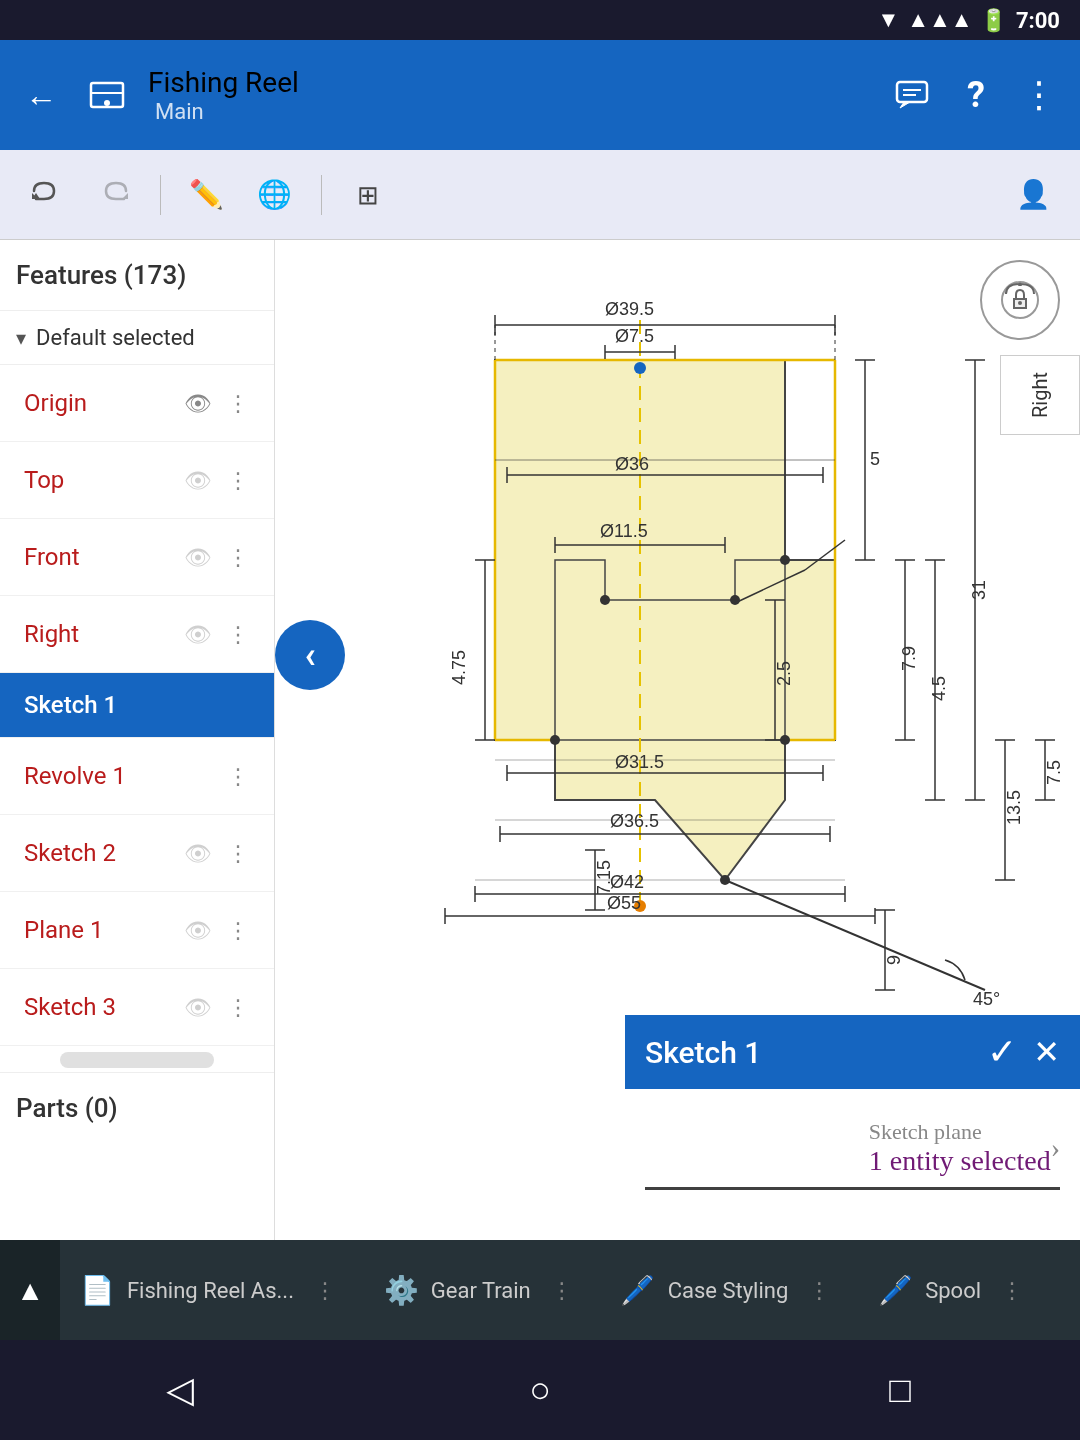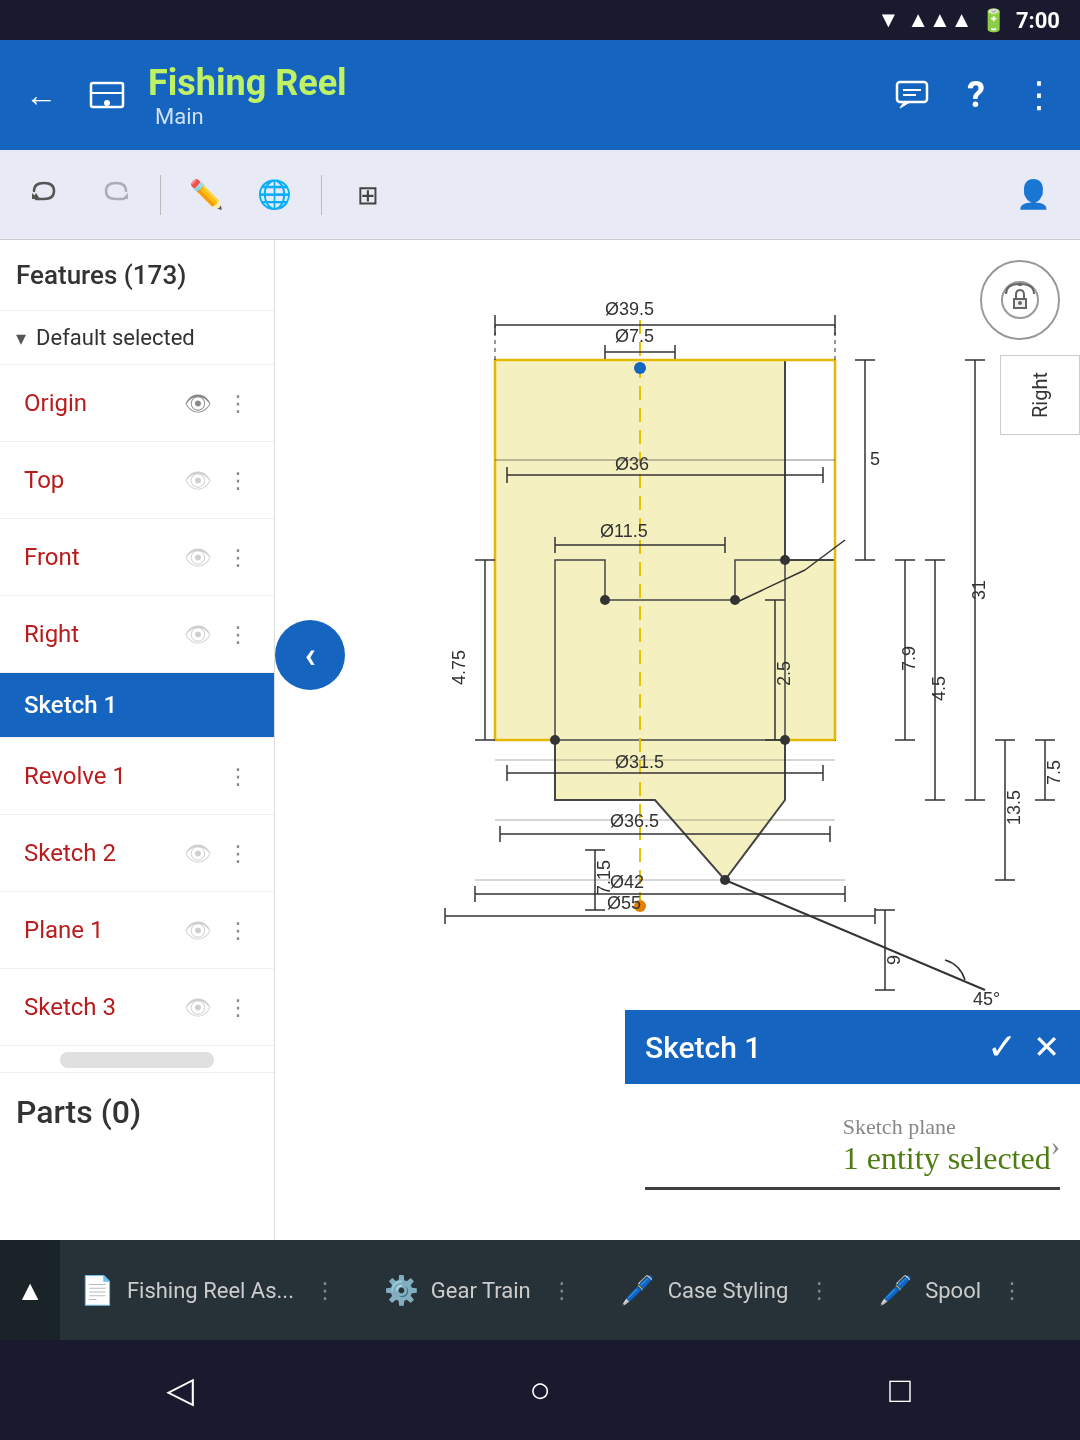--- a/index.html
+++ b/index.html
@@ -16,21 +16,21 @@
 
     
     .app-bar {
       width: 1080px; height: 110px; background: #1565c0;
       display: flex; align-items: center; padding: 0 16px; gap: 16px;
     }
     .app-bar-back { color: white; font-size: 32px; cursor: pointer; width: 50px; text-align: center; }
     .app-bar-icon { width: 50px; height: 50px; display: flex; align-items: center; justify-content: center; }
     .app-bar-icon svg { width: 40px; height: 40px; fill: white; }
     .app-bar-title-group { flex: 1; }
-    .app-bar-title { color: #bef264; font-size: 36px; font-weight: 700; }
+    .app-bar-title { color: #000000; font-size: 28px; font-weight: 400; }
     .app-bar-subtitle { color: rgba(255,255,255,0.8); font-size: 22px; margin-left: 7px; }
     .app-bar-actions { display: flex; gap: 16px; align-items: center; }
     .app-bar-action { color: white; font-size: 28px; cursor: pointer; width: 48px; height: 48px; display: flex; align-items: center; justify-content: center; }
 
     
     .toolbar {
       width: 1080px; height: 90px; background: #e8eaf6;
       display: flex; align-items: center; padding: 0 16px; gap: 8px;
       border-bottom: 1px solid #ccc;
     }
@@ -62,21 +62,21 @@
     .chevron-down { font-size: 20px; color: #555; }
     .sidebar-item {
       display: flex; align-items: center; padding: 18px 16px 18px 24px;
       border-bottom: 1px solid #f0f0f0; cursor: pointer;
     }
     .sidebar-item.active { background: #1565c0; }
     .sidebar-item.active .sidebar-item-label { color: white; }
     .sidebar-item-label { flex: 1; font-size: 24px; color: #b91c1c; }
     .sidebar-item-eye { width: 40px; height: 40px; display: flex; align-items: center; justify-content: center; font-size: 22px; color: #888; }
     .sidebar-item-more { width: 40px; height: 40px; display: flex; align-items: center; justify-content: center; font-size: 22px; color: #888; }
-    .parts-header { padding: 20px 16px; font-size: 32px; font-weight: 500; color: #333; border-top: 1px solid #eee; }
+    .parts-header { padding: 20px 16px; font-size: 26px; font-weight: 500; color: #333; border-top: 1px solid #eee; }
     .scroll-indicator { height: 16px; background: #e0e0e0; margin: 4px 60px; border-radius: 8px; }
 
     
     .canvas-area {
       flex: 1; background: white; position: relative; overflow: hidden;
     }
 
     
     .float-lock {
       position: absolute; top: 20px; right: 20px;
@@ -114,21 +114,21 @@
     .sketch-panel-title { color: white; font-size: 30px; font-weight: 500; flex: 1; }
     .sketch-panel-check { color: white; font-size: 36px; cursor: pointer; }
     .sketch-panel-close { color: white; font-size: 32px; cursor: pointer; }
     .sketch-panel-body { background: white; padding: 20px; }
     .sketch-plane-row {
       display: flex; align-items: center; justify-content: flex-end;
       padding: 10px 0; border-bottom: 3px solid #404040; font-family: Liberation Serif, serif;
     }
     .sketch-plane-info {}
     .sketch-plane-label { font-size: 22px; color: #888; }
-    .sketch-plane-value { font-size: 32px; color: #4d7c0f; }
+    .sketch-plane-value { font-size: 28px; color: #701a75; }
     .sketch-plane-arrow { font-size: 28px; color: #888; }
     .sketch-actions {
       display: flex; gap: 16px; padding: 20px 0 10px;
     }
     .sketch-btn {
       border: 2px solid #1565c0; border-radius: 4px;
       padding: 14px 28px; font-size: 22px; color: #1565c0;
       background: white; cursor: pointer; font-weight: 500;
     }
     .sketch-btn-final {

